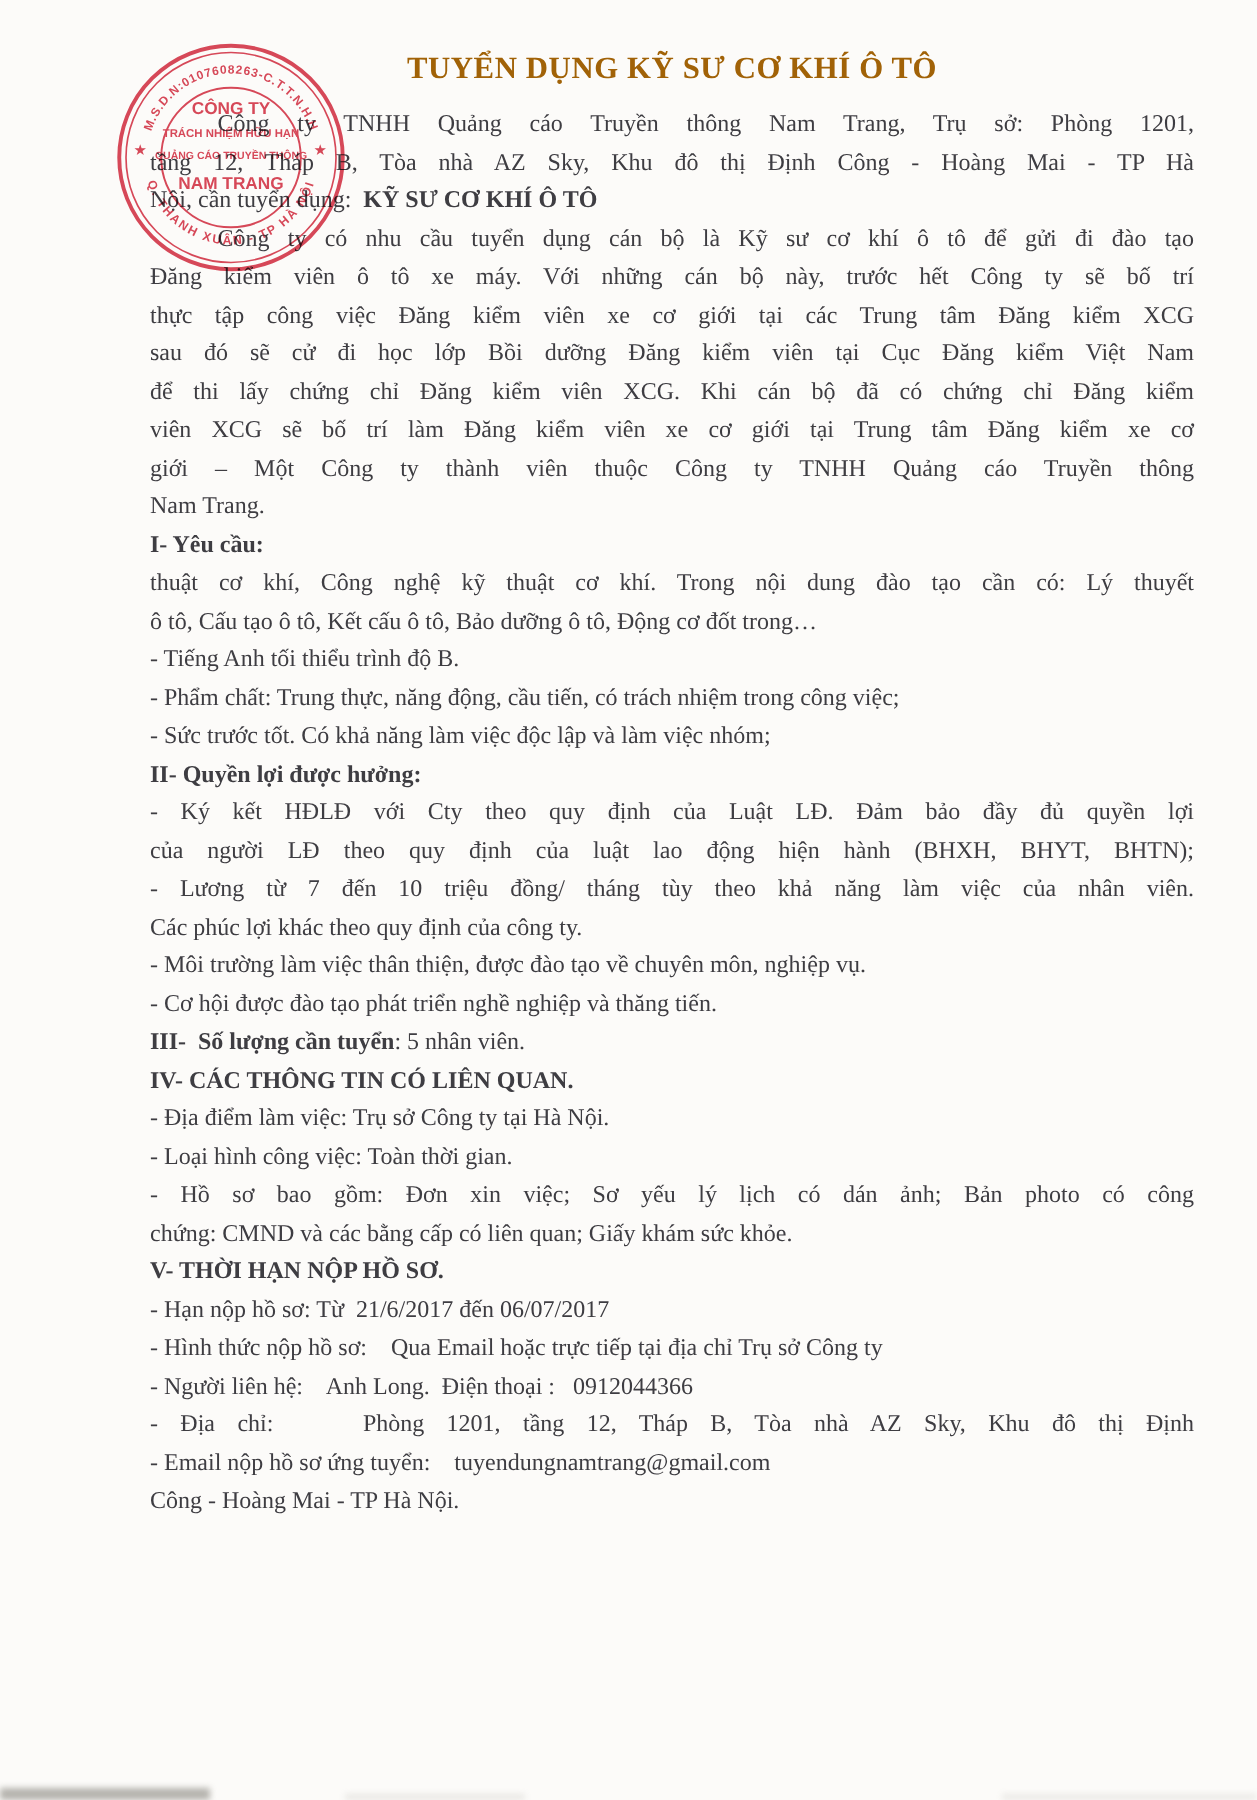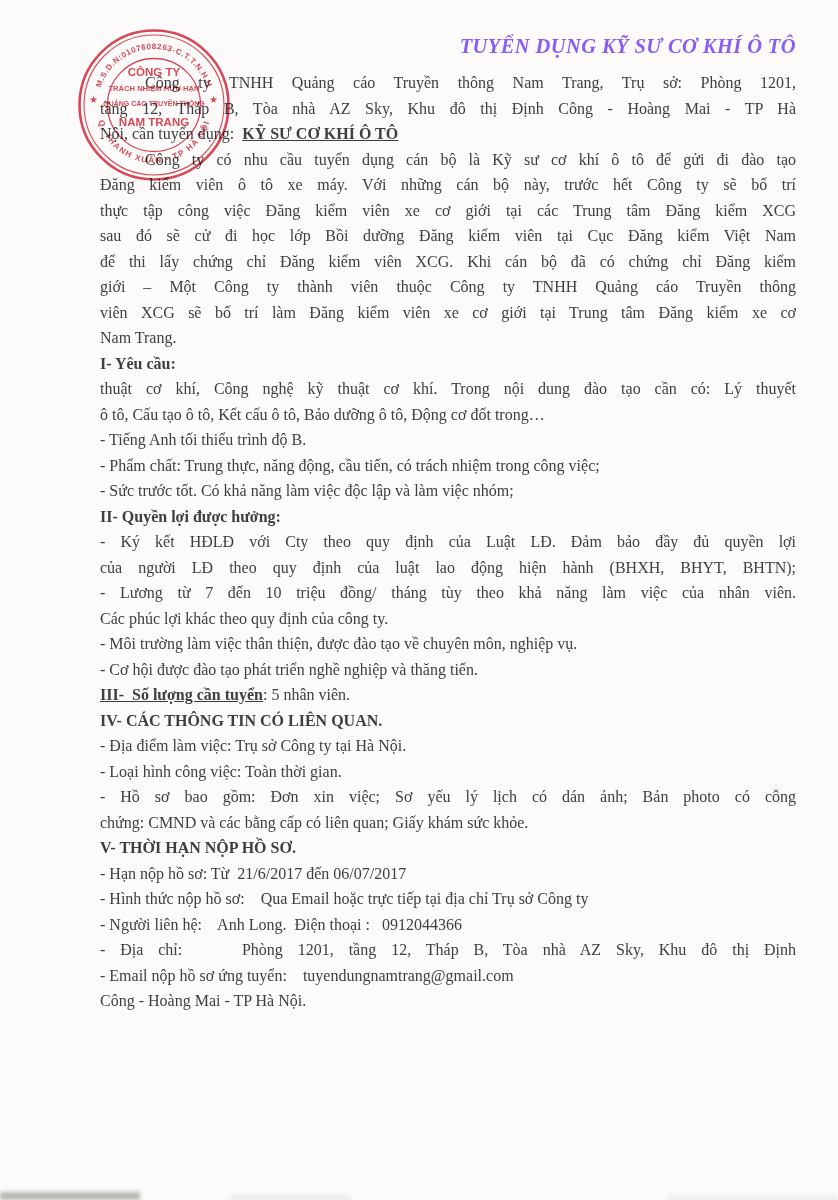--- a/index.html
+++ b/index.html
@@ -3,28 +3,28 @@
 <meta charset="utf-8">
 <style>
   html,body { margin:0; padding:0; background:#e8e8e8; }
   .page {
     position:relative; width:838px; height:1200px; margin:0 auto;
     background:#fcfbf9; overflow:hidden;
     font-family:"Liberation Serif", serif; color:#3e3d42;
   }
   .content { position:absolute; left:100px; top:33px; width:696px; }
   .title {
-    text-align:right; font-weight:bold; font-size:20.5px; line-height:26px;
-    margin-bottom:11px; letter-spacing:.4px; color:#8b5cf6;font-style:italic;
+    text-align:center; font-weight:bold; font-size:20.5px; line-height:26px;
+    margin-bottom:11px; letter-spacing:.4px; color:#a16207;
   }
   .ln { font-size:16px; line-height:25.5px; white-space:pre-wrap; }
   .ln.j { text-align:justify; text-align-last:justify; }
   .ln.ind { text-indent:45px; }
   .head { font-weight:bold; }
-  .b { font-weight:bold;text-decoration:underline; }
+  .b { font-weight:bold; }
   .stamp {
     position:absolute; left:76px; top:27px; width:156px; height:156px;
     mix-blend-mode:multiply; opacity:.93;
   }
   .stamp text { font-family:"Liberation Sans", sans-serif; fill:#d63b4d; }
   .smudge { position:absolute; pointer-events:none; }
   .sm1 { left:0; bottom:0; width:140px; height:8px; background:#6f6d64; opacity:.5; filter:blur(2px); }
   .sm2 { left:230px; bottom:0; width:120px; height:4px; background:#9a978d; opacity:.2; filter:blur(2px); }
   .sm3 { right:0; bottom:0; width:170px; height:4px; background:#9a978d; opacity:.18; filter:blur(2px); }
 </style>
@@ -37,22 +37,22 @@
     <div class="title">TUYỂN DỤNG KỸ SƯ CƠ KHÍ Ô TÔ</div>
 
     <div class="ln j ind">Công ty TNHH Quảng cáo Truyền thông Nam Trang, Trụ sở: Phòng 1201,</div>
     <div class="ln j">tầng 12, Tháp B, Tòa nhà AZ Sky, Khu đô thị Định Công - Hoàng Mai - TP Hà</div>
     <div class="ln"><span>Nội, cần tuyển dụng:  </span><span class="b">KỸ SƯ CƠ KHÍ Ô TÔ</span></div>
     <div class="ln j ind">Công ty có nhu cầu tuyển dụng cán bộ là Kỹ sư cơ khí ô tô để gửi đi đào tạo</div>
     <div class="ln j">Đăng kiểm viên ô tô xe máy. Với những cán bộ này, trước hết Công ty sẽ bố trí</div>
     <div class="ln j">thực tập công việc Đăng kiểm viên xe cơ giới tại các Trung tâm Đăng kiểm XCG</div>
     <div class="ln j">sau đó sẽ cử đi học lớp Bồi dưỡng Đăng kiểm viên tại Cục Đăng kiểm Việt Nam</div>
     <div class="ln j">để thi lấy chứng chỉ Đăng kiểm viên XCG. Khi cán bộ đã có chứng chỉ Đăng kiểm</div>
+    <div class="ln j">viên XCG sẽ bố trí làm Đăng kiểm viên xe cơ giới tại Trung tâm Đăng kiểm xe cơ</div>
     <div class="ln j">giới – Một Công ty thành viên thuộc Công ty TNHH Quảng cáo Truyền thông</div>
-    <div class="ln j">viên XCG sẽ bố trí làm Đăng kiểm viên xe cơ giới tại Trung tâm Đăng kiểm xe cơ</div>
     <div class="ln">Nam Trang.</div>
     <div class="ln head">I- Yêu cầu:</div>
     <div class="ln j">thuật cơ khí, Công nghệ kỹ thuật cơ khí. Trong nội dung đào tạo cần có: Lý thuyết</div>
     <div class="ln">ô tô, Cấu tạo ô tô, Kết cấu ô tô, Bảo dưỡng ô tô, Động cơ đốt trong…</div>
     <div class="ln">- Tiếng Anh tối thiểu trình độ B.</div>
     <div class="ln">- Phẩm chất: Trung thực, năng động, cầu tiến, có trách nhiệm trong công việc;</div>
     <div class="ln">- Sức trước tốt. Có khả năng làm việc độc lập và làm việc nhóm;</div>
     <div class="ln head">II- Quyền lợi được hưởng:</div>
     <div class="ln j">- Ký kết HĐLĐ với Cty theo quy định của Luật LĐ. Đảm bảo đầy đủ quyền lợi</div>
     <div class="ln j">của người LĐ theo quy định của luật lao động hiện hành (BHXH, BHYT, BHTN);</div>

